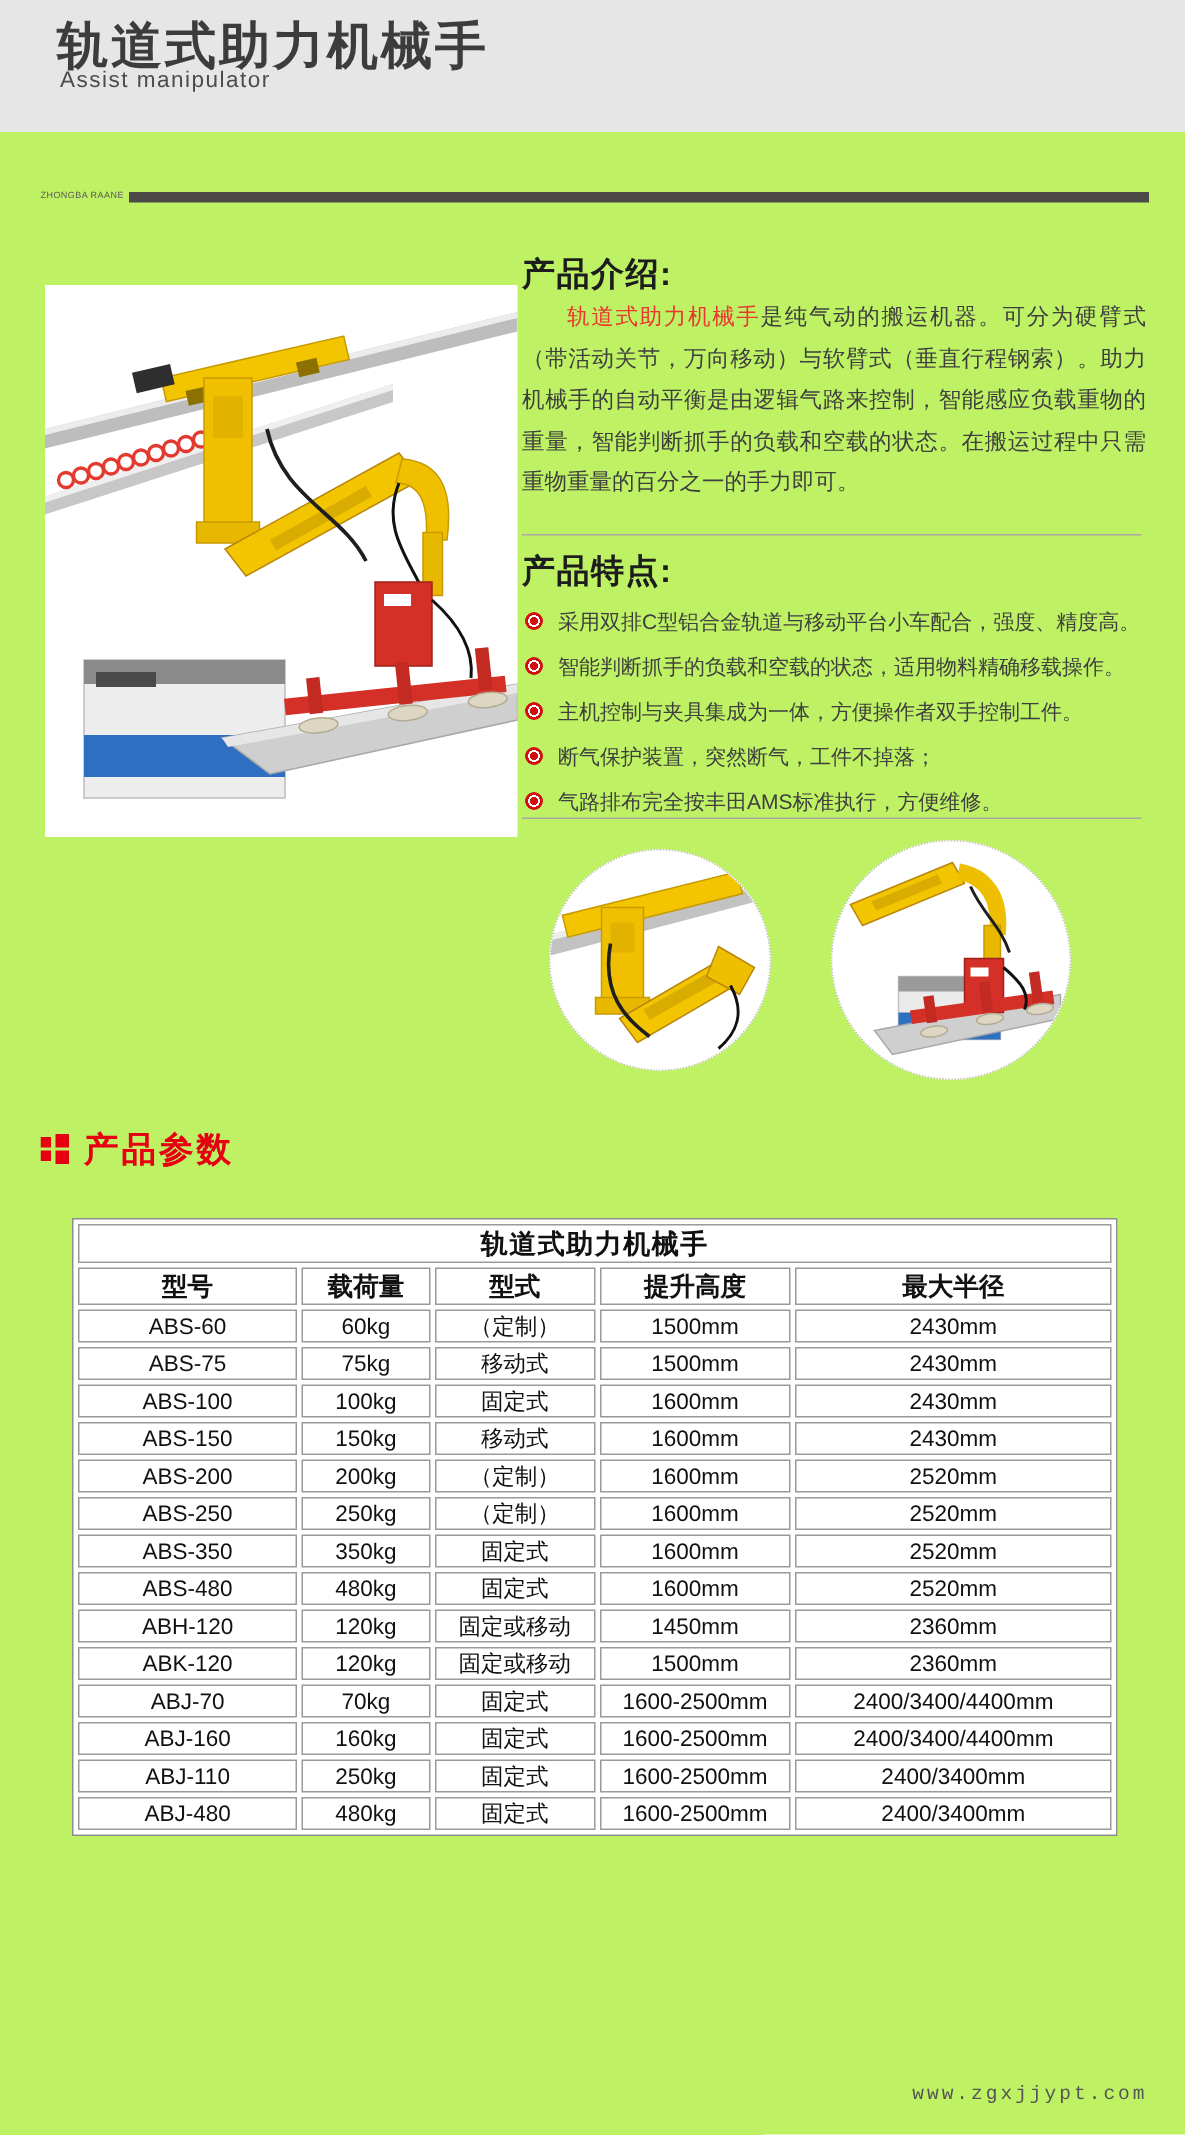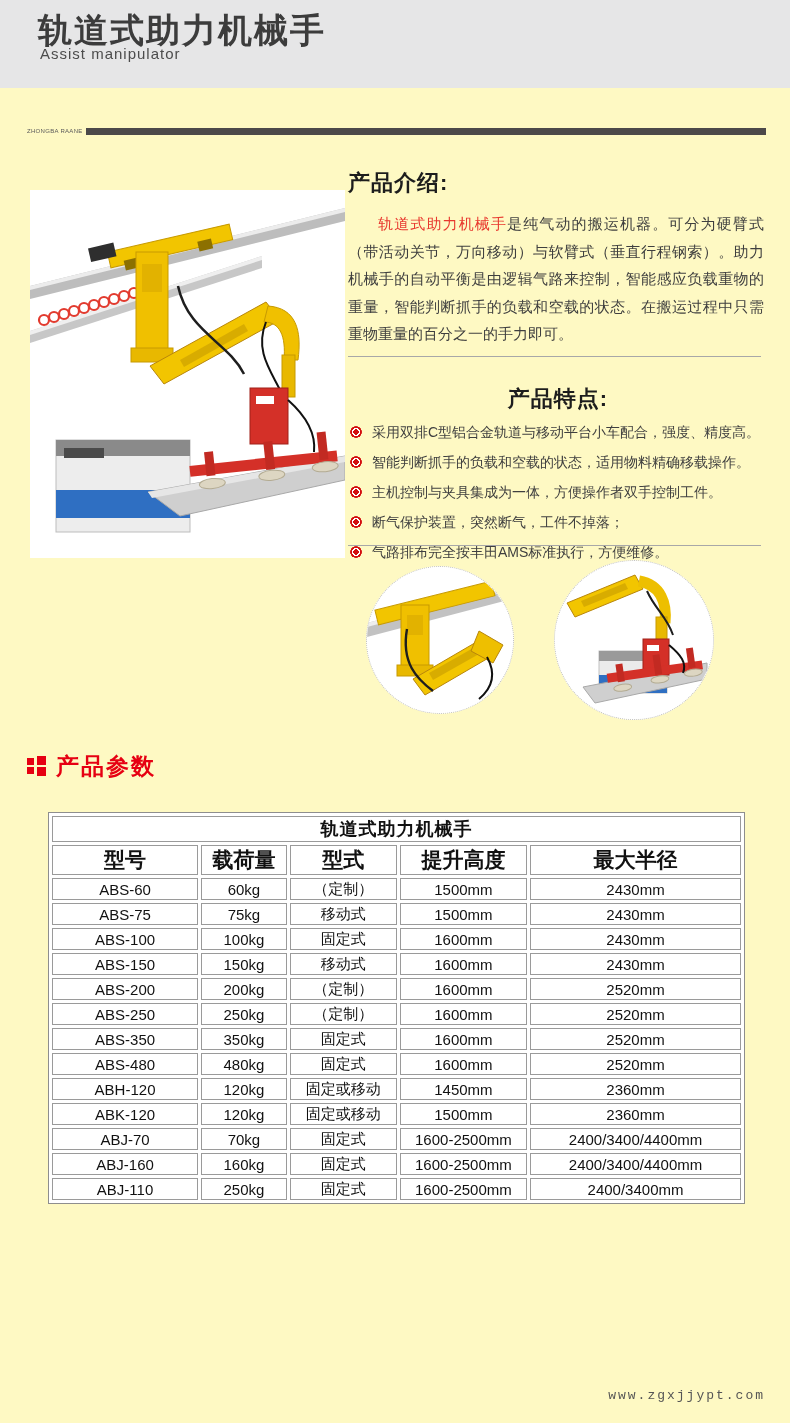--- a/index.html
+++ b/index.html
@@ -3,21 +3,21 @@
 <meta charset="utf-8">
 <style>
   * { margin: 0; padding: 0; box-sizing: border-box; }
   html, body { background: #ffffff; }
   body { font-family: "Liberation Sans", "DejaVu Sans", sans-serif; }
   .page {
     position: relative;
     width: 790px;
     height: 1423px;
     margin: 0 auto;
-    background: #fef9c3;
+    background: #bef264;
     overflow: hidden;
   }
 
   
   .header-band {
     position: absolute; top: 0; left: 0; width: 790px; height: 88px;
     background: #e6e6e7;
   }
   .page-title {
     position: absolute; left: 38px; top: 8px;
@@ -44,35 +44,34 @@
     position: absolute; left: 30px; top: 190px; width: 315px; height: 368px;
     background: #ffffff;
   }
 
   
   .section-intro { position: absolute; left: 348px; top: 168px; width: 416px; }
   .sec-heading {
     font-size: 22px; font-weight: bold; color: #1d1d1d; letter-spacing: 1px;
   }
   .intro-para {
-    margin-top: 12px;
     font-size: 15px; line-height: 27.5px; color: #3f3f3f;
     text-align: justify; text-indent: 2em;
   }
   .red-text { color: #e8392f; }
 
   .divider {
     position: absolute; left: 348px; width: 413px; height: 0;
     border-top: 1px solid #a8a8a8;
   }
   .divider-1 { top: 356px; }
   .divider-2 { top: 545px; }
 
   
-  .section-features { position: absolute; left: 348px; top: 384px; width: 420px; text-align: center; }
+  .section-features { position: absolute; left: 348px; top: 366px; width: 420px; }
   .feature-list { list-style: none; margin-top: 10px; }
   .feature-list li {
     display: flex; align-items: flex-start;
     margin-bottom: 14px; font-size: 14px; color: #3f3f3f; line-height: 16px;
   }
   .bullseye {
     flex: 0 0 auto; width: 12px; height: 12px; margin: 2px 10px 0 2px;
     border-radius: 50%;
     background: radial-gradient(circle,
       #d30e0e 0 2.6px, #ffffff 2.6px 4px, #d30e0e 4px 6px, transparent 6px);
@@ -102,21 +101,21 @@
     width: 697px; border-collapse: separate; border-spacing: 3px;
     border: 1px solid #8e8e8e; background: #ffffff;
   }
   table.param-table td, table.param-table th {
     border: 1px solid #9a9a9a; background: #ffffff;
     text-align: center; vertical-align: middle; color: #111111;
   }
   td.t-title {
     height: 24px; font-size: 18px; font-weight: bold; letter-spacing: 1px;
   }
-  th.t-head { height: 24px; font-size: 21px; font-weight: bold; }
+  th.t-head { height: 24px; font-size: 17px; font-weight: bold; }
   table.param-table tbody td { height: 22px; font-size: 15px; font-weight: normal; }
 
   
   .footer-url {
     position: absolute; right: 25px; top: 1388px;
     font-family: "Liberation Mono", "DejaVu Sans Mono", monospace;
     font-size: 13px; color: #555555; letter-spacing: 2px;
   }
 </style>
 </head>
@@ -396,19 +395,26 @@
             <td>1600-2500mm</td>
             <td>2400/3400/4400mm</td>
           </tr>
           <tr>
             <td>ABJ-110</td>
             <td>250kg</td>
             <td>固定式</td>
             <td>1600-2500mm</td>
             <td>2400/3400mm</td>
           </tr>
+          <tr>
+            <td>ABJ-480</td>
+            <td>480kg</td>
+            <td>固定式</td>
+            <td>1600-2500mm</td>
+            <td>2400/3400mm</td>
+          </tr>
         </tbody>
     </table>
   </div>
 
   <div class="footer-url">www.zgxjjypt.com</div>
 
 </div>
 
 </body></html>

